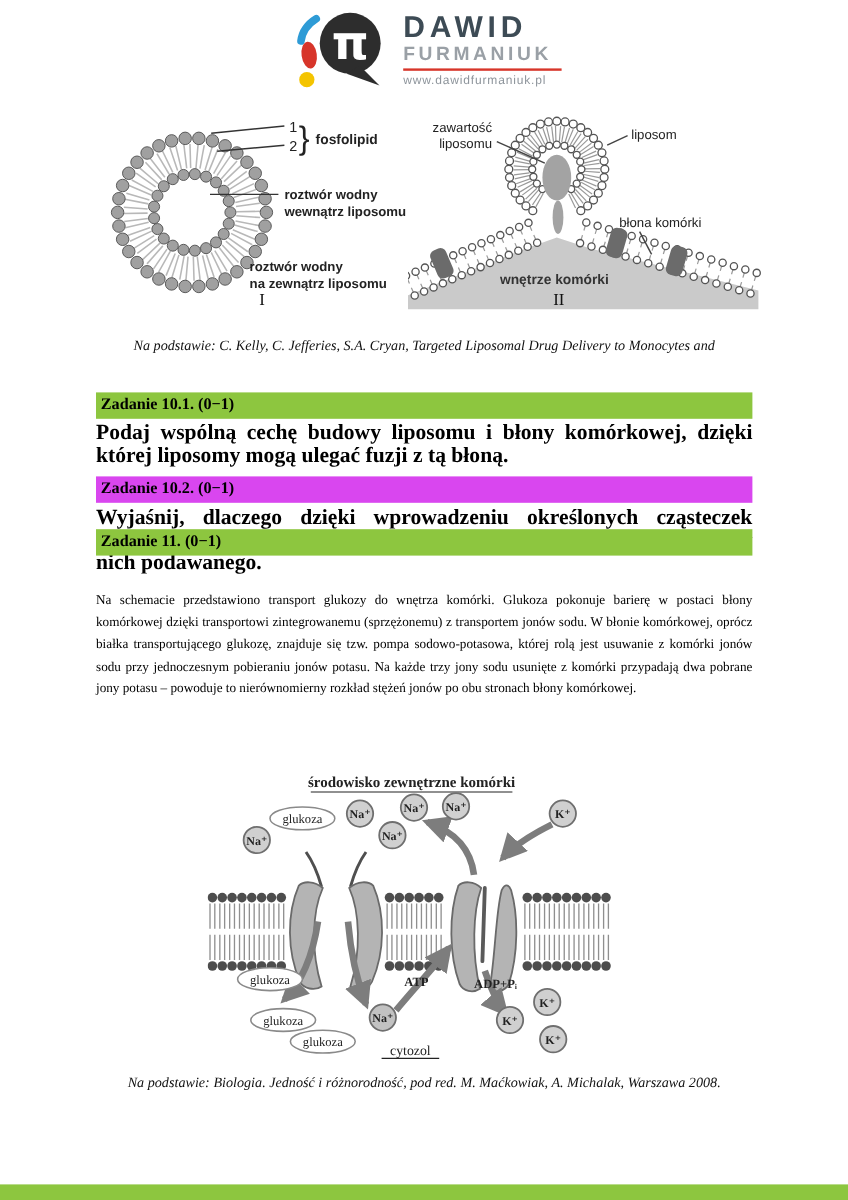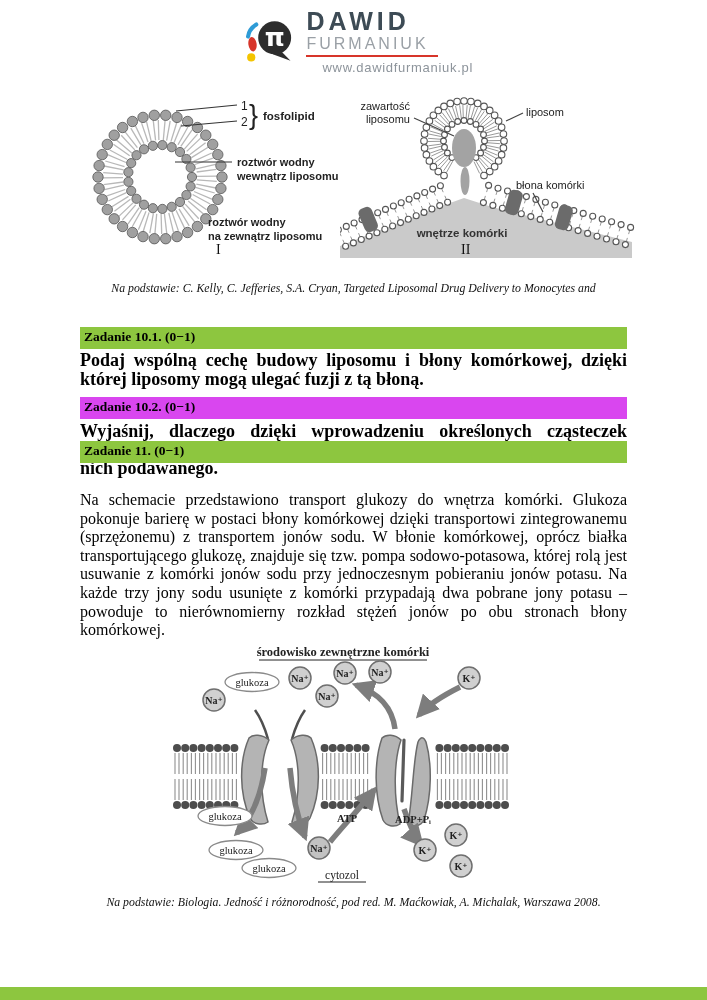--- a/index.html
+++ b/index.html
@@ -4,30 +4,30 @@
 <style>
   html,body{margin:0;padding:0;background:#ffffff;}
   .page{position:relative;width:707px;height:1000px;background:#ffffff;overflow:hidden;
         font-family:"Liberation Serif", "DejaVu Serif", serif;color:#000;}
   .abs{position:absolute;}
   
   .logo{left:243px;top:4px;width:230px;height:74px;display:flex;align-items:center;gap:9px;}
   .brand-col{display:flex;flex-direction:column;}
   .brand1{font-family:"Liberation Sans", "DejaVu Sans", sans-serif;font-weight:bold;font-size:25px;
           letter-spacing:4px;color:#3d4b55;line-height:26px;}
-  .brand2{font-family:"Liberation Sans", "DejaVu Sans", sans-serif;font-weight:normal;font-size:16px;
+  .brand2{font-family:"Liberation Sans", "DejaVu Sans", sans-serif;font-weight:bold;font-size:16px;
           letter-spacing:3px;color:#9aa0a6;line-height:19px;}
   .brand-rule{height:2px;background:#d7352a;width:132px;margin:2px 0 3px;}
-  .brand-url{font-family:"Liberation Sans", "DejaVu Sans", sans-serif;font-size:13px;color:#8d949b;letter-spacing:0.7px;margin-left:16px;}
+  .brand-url{font-family:"Liberation Sans", "DejaVu Sans", sans-serif;font-size:10px;color:#8d949b;letter-spacing:0.7px;}
   
   .col{left:80px;width:547px;}
   .src{font-style:italic;font-size:11.8px;line-height:15.5px;text-align:center;color:#111;}
   .task-header{height:22px;background:#8dc63f;font-weight:bold;font-size:13.5px;line-height:20px;padding-left:4px;box-sizing:border-box;}
   .task-body{font-weight:bold;font-size:18px;line-height:18.6px;text-align:justify;}
-  .para{font-size:16px;line-height:18.6px;text-align:justify;}
+  .para{font-size:11px;line-height:18.6px;text-align:justify;}
   .bottom-bar{left:0;top:987px;width:707px;height:13px;background:#8dc63f;}
   svg text{user-select:none;}
 </style>
 </head>
 <body>
 
 <div class="page">
 
   <div class="abs logo">
     <svg width="84" height="72" viewBox="0 0 86 72">

